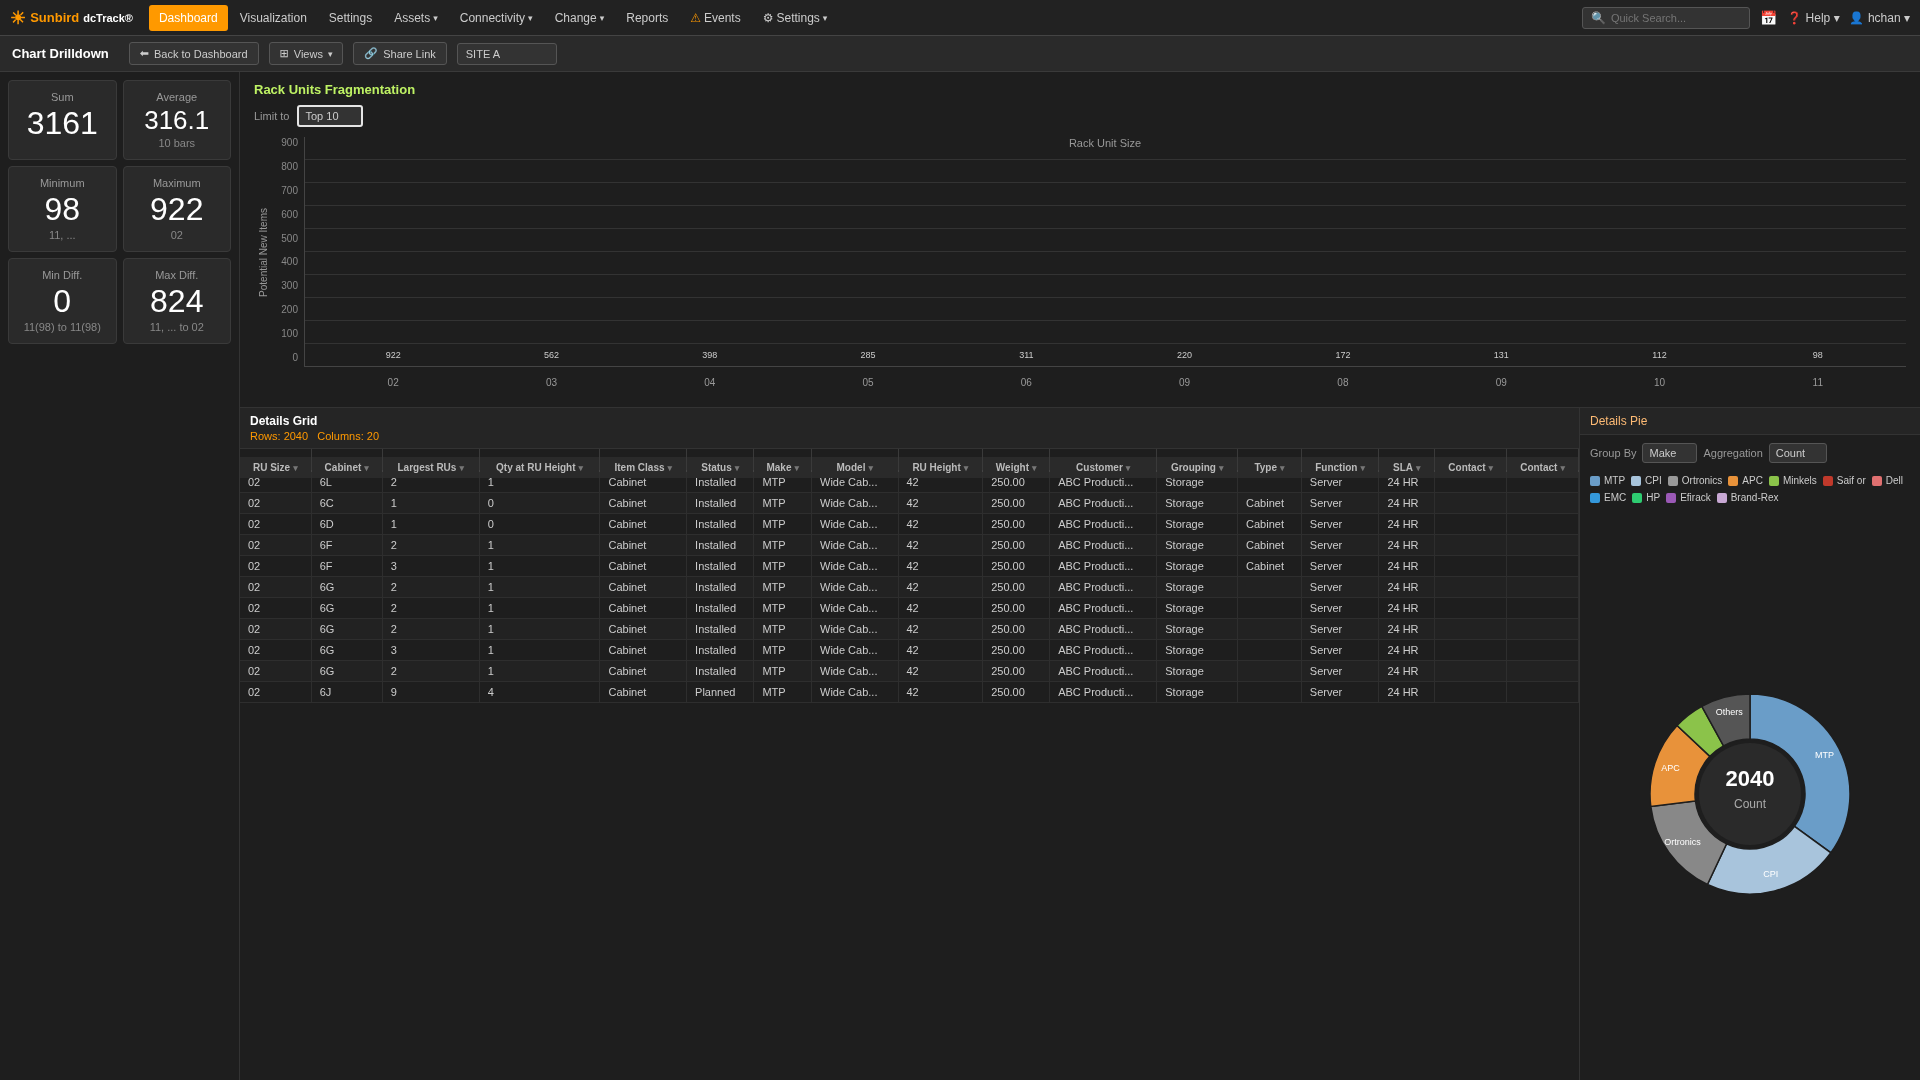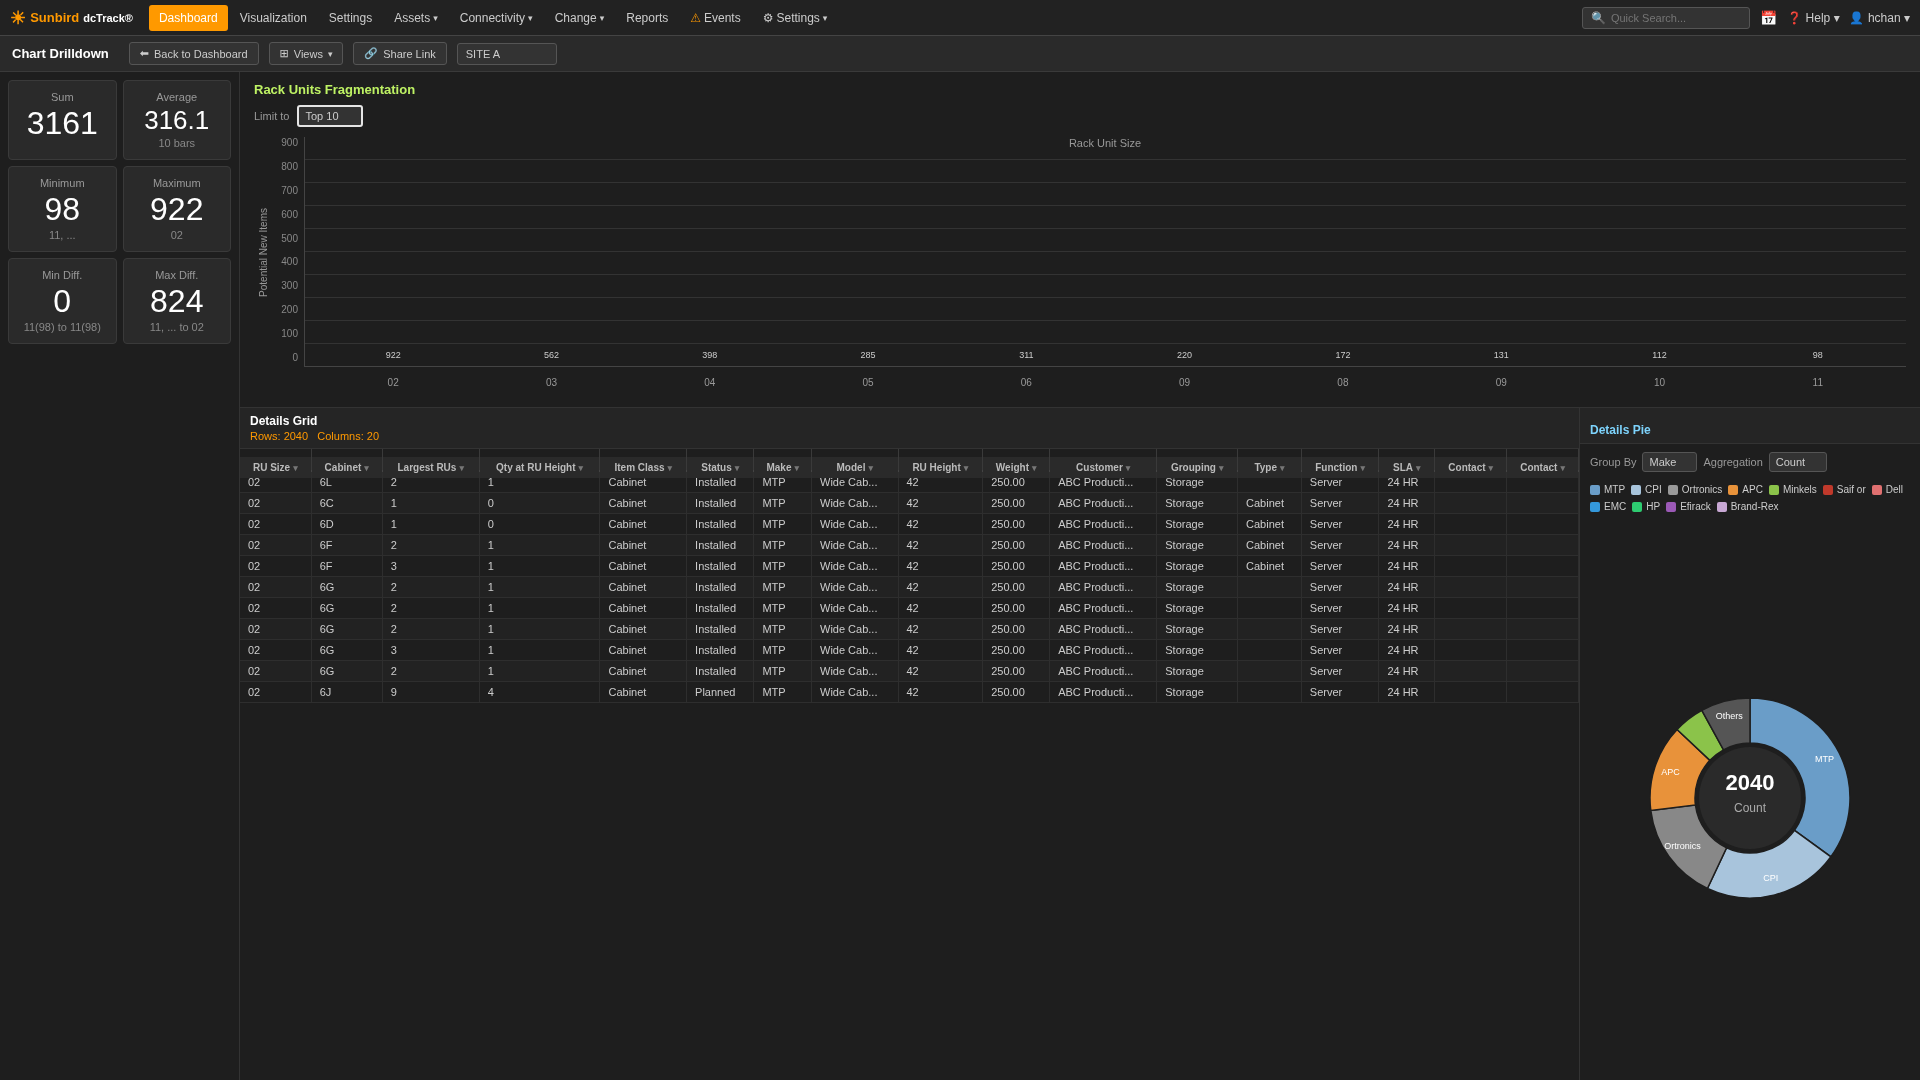--- a/index.html
+++ b/index.html
@@ -77,21 +77,21 @@
     .grid-table-wrap { overflow: auto; flex: 1; }
     table { width: max-content; min-width: 100%; border-collapse: collapse; }
     th { background: #2a2a2a; color: #bbb; font-size: 10px; font-weight: 600; padding: 5px 8px; border-bottom: 2px solid #444; border-right: 1px solid #3a3a3a; white-space: nowrap; position: sticky; top: 8px; cursor: pointer; }
     th .sort-arrow { margin-left: 3px; color: #777; font-size: 9px; }
     td { padding: 4px 8px; border-bottom: 1px solid #2e2e2e; border-right: 1px solid #2e2e2e; font-size: 11px; color: #ccc; white-space: nowrap; }
     tr:nth-child(even) td { background: #222; }
 
     
     #details-pie { width: 340px; min-width: 340px; background: #1e1e1e; display: flex; flex-direction: column; overflow: hidden; }
     .pie-header { padding: 6px 10px; border-bottom: 1px solid #333; background: #252525; }
-    .pie-title { color: #7dd3fc; font-size: 12px; font-weight: 700; margin-top: 9px; }
+    .pie-title { color: #fdba74; font-size: 12px; font-weight: 400; }
     .pie-controls { display: flex; align-items: center; gap: 6px; padding: 8px 10px; flex-wrap: wrap; }
     .pie-label { color: #999; font-size: 11px; }
     .pie-select { background: #333; border: 1px solid #555; color: #ccc; padding: 3px 20px 3px 6px; border-radius: 3px; font-size: 11px; appearance: none; }
     .pie-legend { display: flex; flex-wrap: wrap; gap: 6px; padding: 4px 10px; }
     .legend-item { display: flex; align-items: center; gap: 4px; font-size: 10px; color: #ccc; }
     .legend-dot { width: 10px; height: 10px; border-radius: 2px; }
     .pie-svg-wrap { flex: 1; display: flex; align-items: center; justify-content: center; padding: 10px; }
 
     .scrollbar-styled::-webkit-scrollbar { width: 6px; height: 6px; }
     .scrollbar-styled::-webkit-scrollbar-track { background: #222; }

